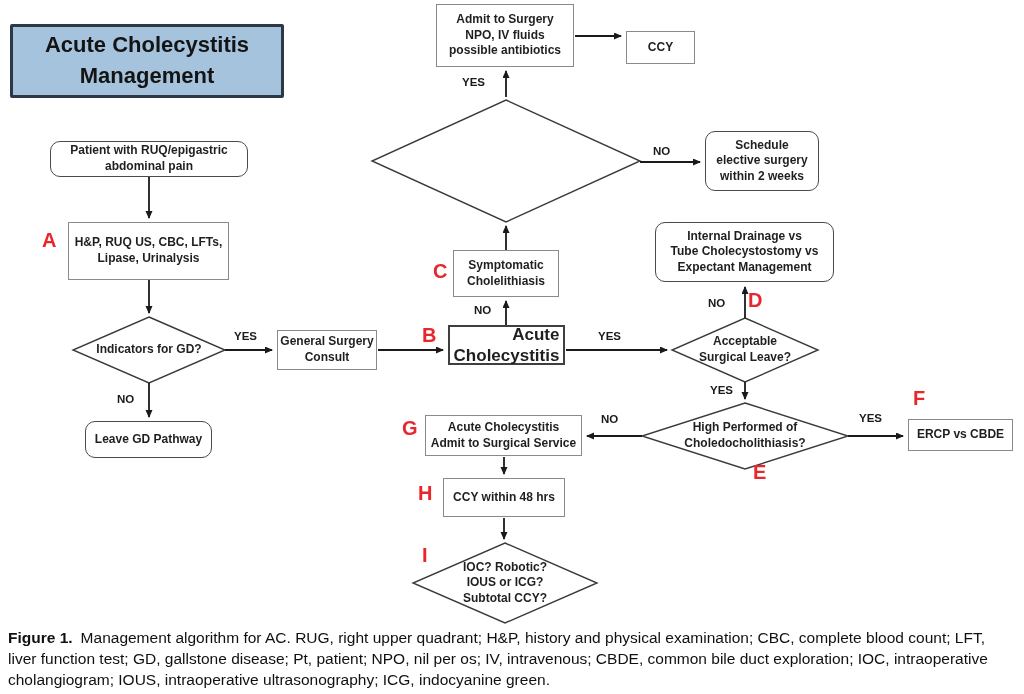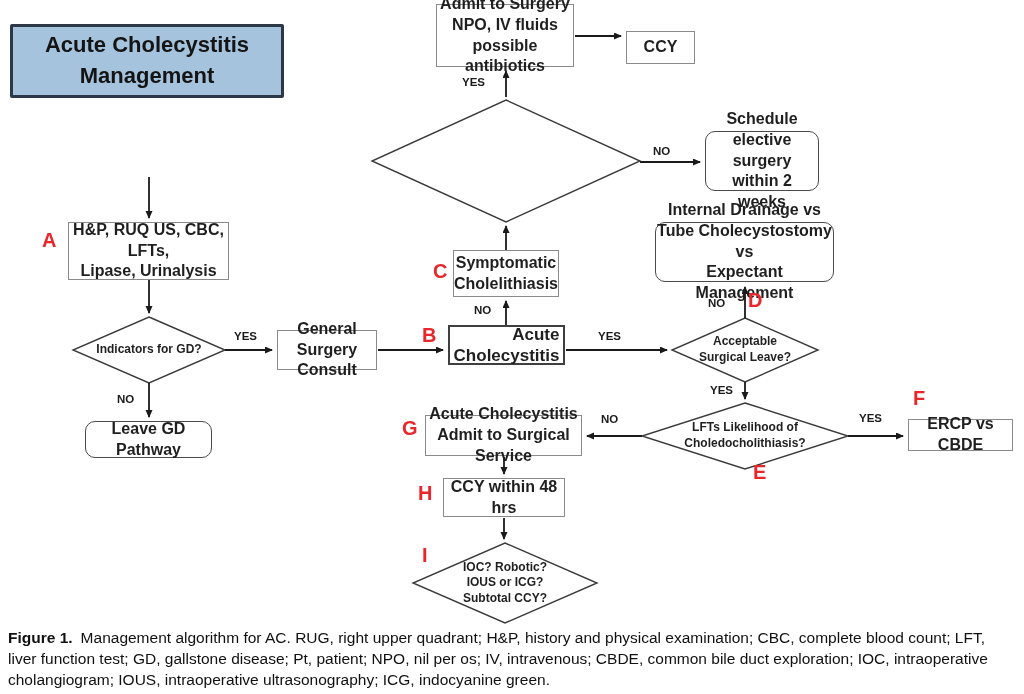--- a/index.html
+++ b/index.html
@@ -4,21 +4,21 @@
 <style>
   html,body{margin:0;padding:0;background:#ffffff;}
   .fig{
     position:relative;width:1024px;height:694px;background:#ffffff;
     font-family:"Liberation Sans",sans-serif;color:#1a1a1a;overflow:hidden;
   }
   svg.wires{position:absolute;left:0;top:0;width:1024px;height:694px;}
   .node{
     position:absolute;display:flex;align-items:center;justify-content:center;
     text-align:center;background:#ffffff;border:1px solid #8a8a8a;
-    font-size:16px;font-weight:bold;line-height:1.3;white-space:pre-line;
+    font-size:12px;font-weight:bold;line-height:1.3;white-space:pre-line;
     box-sizing:border-box;color:#1f1f1f;
   }
   .rounded{border-radius:10px;border:1.5px solid #4a4a4a;}
   .title-box{
     left:10px;top:24px;width:274px;height:74px;background:#a6c3de;
     border:3px solid #2c3845;font-size:22px;font-weight:bold;color:#141414;
     line-height:1.4;border-radius:2px;
   }
   .ac-main{left:448px;top:325px;width:117px;height:40px;border:2px solid #3f3f3f;
     border-radius:0;font-size:17px;line-height:1.25;text-align:right;}
@@ -89,20 +89,22 @@
       <line x1="848" y1="436" x2="903" y2="436" marker-end="url(#ah)"></line>
       <line x1="642" y1="436" x2="587" y2="436" marker-end="url(#ah)"></line>
       <line x1="504" y1="457" x2="504" y2="474" marker-end="url(#ah)"></line>
       <line x1="504" y1="518" x2="504" y2="539" marker-end="url(#ah)"></line>
     </g>
   </svg>
 
   <div class="node title-box">Acute Cholecystitis
 Management</div>
 
+  <div class="node rounded n-patient">Patient with RUQ/epigastric
+abdominal pain</div>
   <div class="node n-workup">H&amp;P, RUQ US, CBC, LFTs,
 Lipase, Urinalysis</div>
   <div class="node rounded n-leave">Leave GD Pathway</div>
   <div class="node n-gs">General Surgery
 Consult</div>
   <div class="node ac-main">Acute
 Cholecystitis</div>
   <div class="node n-symp">Symptomatic
 Cholelithiasis</div>
   <div class="node n-admit">Admit to Surgery
@@ -116,21 +118,21 @@
 Tube Cholecystostomy vs
 Expectant Management</div>
   <div class="node n-ercp">ERCP vs CBDE</div>
   <div class="node n-gbox">Acute Cholecystitis
 Admit to Surgical Service</div>
   <div class="node n-hbox">CCY within 48 hrs</div>
 
   <div class="dtext d-gd">Indicators for GD?</div>
   <div class="dtext d-risk">Acceptable
 Surgical Leave?</div>
-  <div class="dtext d-high">LFTs Likelihood of
+  <div class="dtext d-high">High Performed of
 Choledocholithiasis?</div>
   <div class="dtext d-ioc">IOC? Robotic?
 IOUS or ICG?
 Subtotal CCY?</div>
 
   <div class="el" style="left:234px;top:330px;">YES</div>
   <div class="el" style="left:117px;top:393px;">NO</div>
   <div class="el" style="left:474px;top:304px;">NO</div>
   <div class="el" style="left:462px;top:76px;">YES</div>
   <div class="el" style="left:653px;top:145px;">NO</div>

